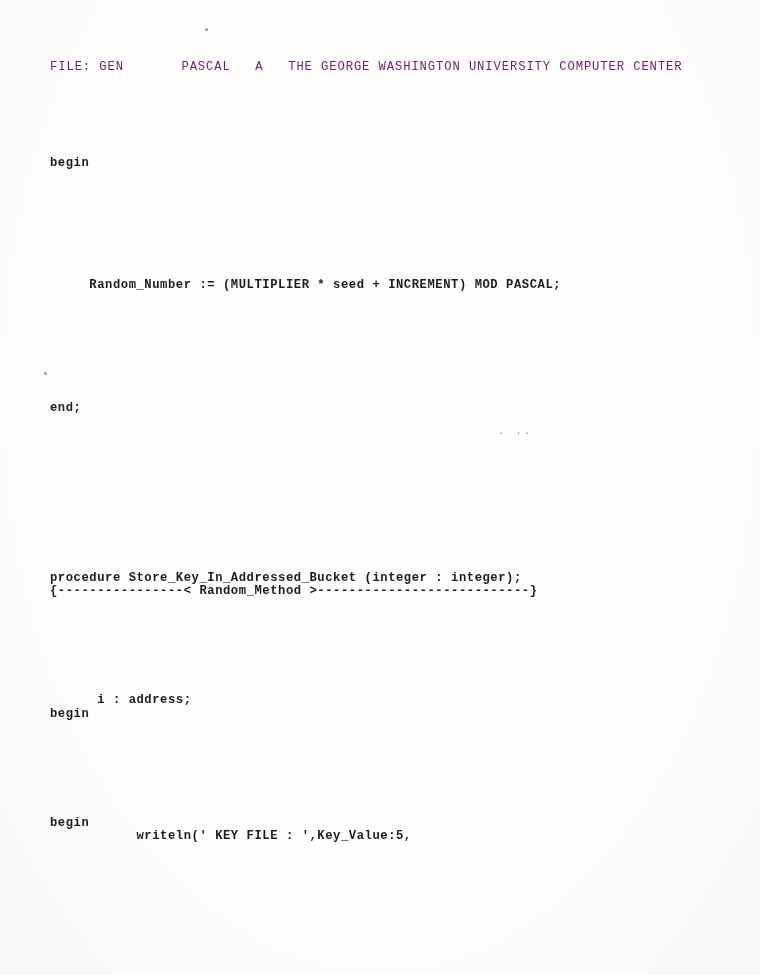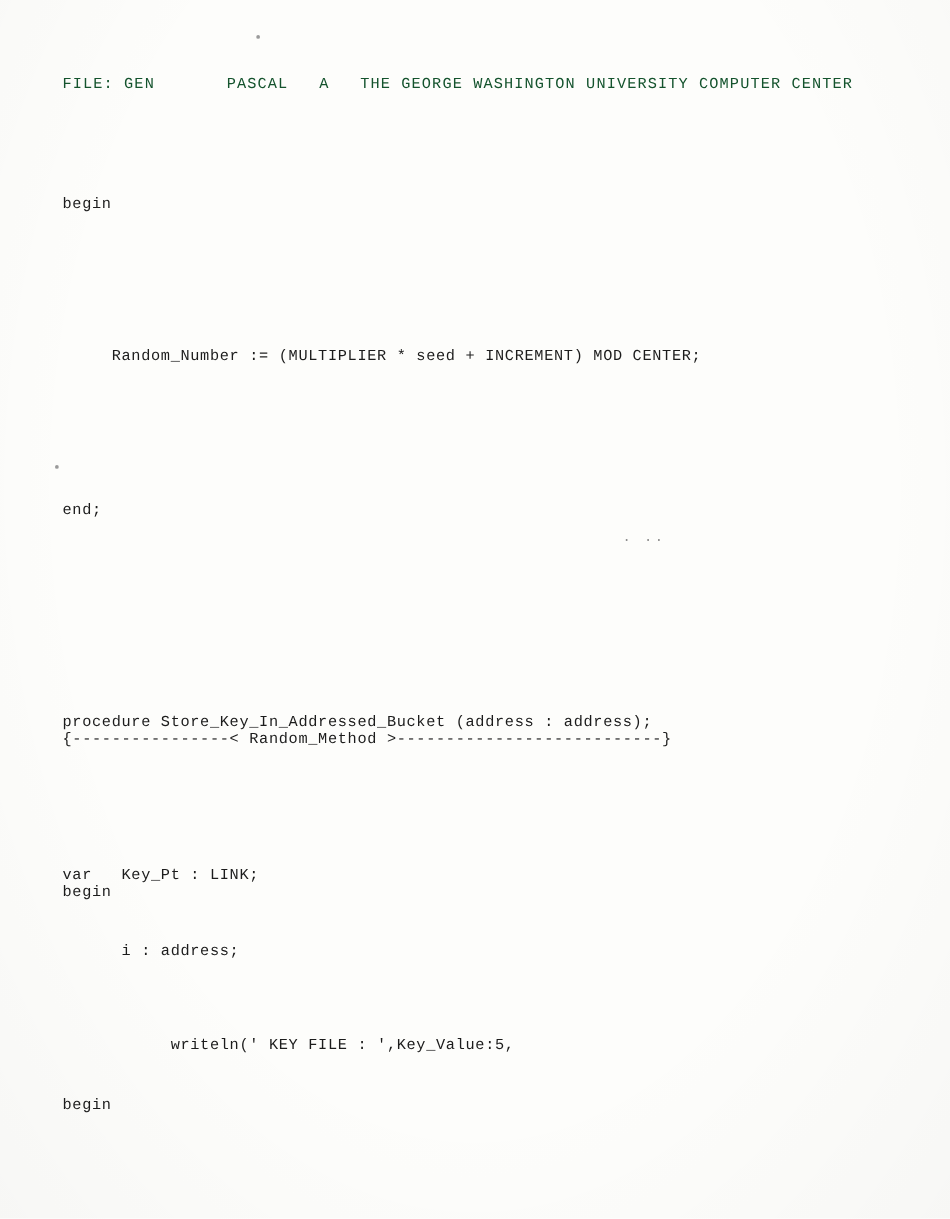--- a/index.html
+++ b/index.html
@@ -28,35 +28,35 @@
       radial-gradient(ellipse at 50% 40%, rgba(255,255,255,0) 60%, rgba(0,0,0,0.025) 100%);
     pointer-events: none;
   }
   .header-line {
     position: absolute;
     top: 60px;
     left: 50px;
     font-size: 12.2px;
     letter-spacing: 0.9px;
     white-space: pre;
-    color: #14532d;
+    color: #701a75;
     font-family: Liberation Mono, monospace;
   }
   .code-block {
     position: absolute;
     left: 50px;
     font-size: 12.2px;
     line-height: 20.4px;
     letter-spacing: 0.55px;
     white-space: pre;
     color: #1c1c1c;
   }
   #block-top { top: 112px; }
   #block-bottom { top: 527px; }
-  .code-line { white-space: pre; min-height: 20.4px; }
+  .code-line { white-space: pre; min-height: 20.4px; font-weight: bold; }
   .smudge {
     position: absolute;
     color: #8d8d8d;
     font-size: 11px;
     letter-spacing: 2px;
     white-space: pre;
   }
   .dot-mark {
     position: absolute;
     width: 3px; height: 3px;
@@ -72,44 +72,43 @@
   <div class="paper-tint"></div>
 
   <div class="dot-mark" style="top:28px; left:205px;"></div>
   <div class="dot-mark" style="top:372px; left:44px;"></div>
 
   <div class="header-line">FILE: GEN       PASCAL   A   THE GEORGE WASHINGTON UNIVERSITY COMPUTER CENTER</div>
 
   <div class="code-block" id="block-top">
     <div class="code-line">begin</div>
     <div class="code-line"></div>
-    <div class="code-line">     Random_Number := (MULTIPLIER * seed + INCREMENT) MOD CENTER;</div>
+    <div class="code-line">     Random_Number := (MULTIPLIER * seed + INCREMENT) MOD PASCAL;</div>
     <div class="code-line"></div>
     <div class="code-line">end;</div>
     <div class="code-line"></div>
     <div class="code-line"></div>
     <div class="code-line">{----------------&lt; Random_Method &gt;---------------------------}</div>
     <div class="code-line"></div>
     <div class="code-line">begin</div>
     <div class="code-line"></div>
     <div class="code-line">           writeln(' KEY FILE : ',Key_Value:5,</div>
     
     
     
     
     
     
   </div>
 
   <div class="smudge" style="top:425px; left:498px;">. ..</div>
 
   <div class="code-block" id="block-bottom">
-    <div class="code-line">procedure Store_Key_In_Addressed_Bucket (address : address);</div>
+    <div class="code-line">procedure Store_Key_In_Addressed_Bucket (integer : integer);</div>
     <div class="code-line"></div>
-    <div class="code-line">var   Key_Pt : LINK;</div>
     <div class="code-line">      i : address;</div>
     <div class="code-line"></div>
     <div class="code-line">begin</div>
     <div class="code-line"></div>
     
     
     
     
     
     

